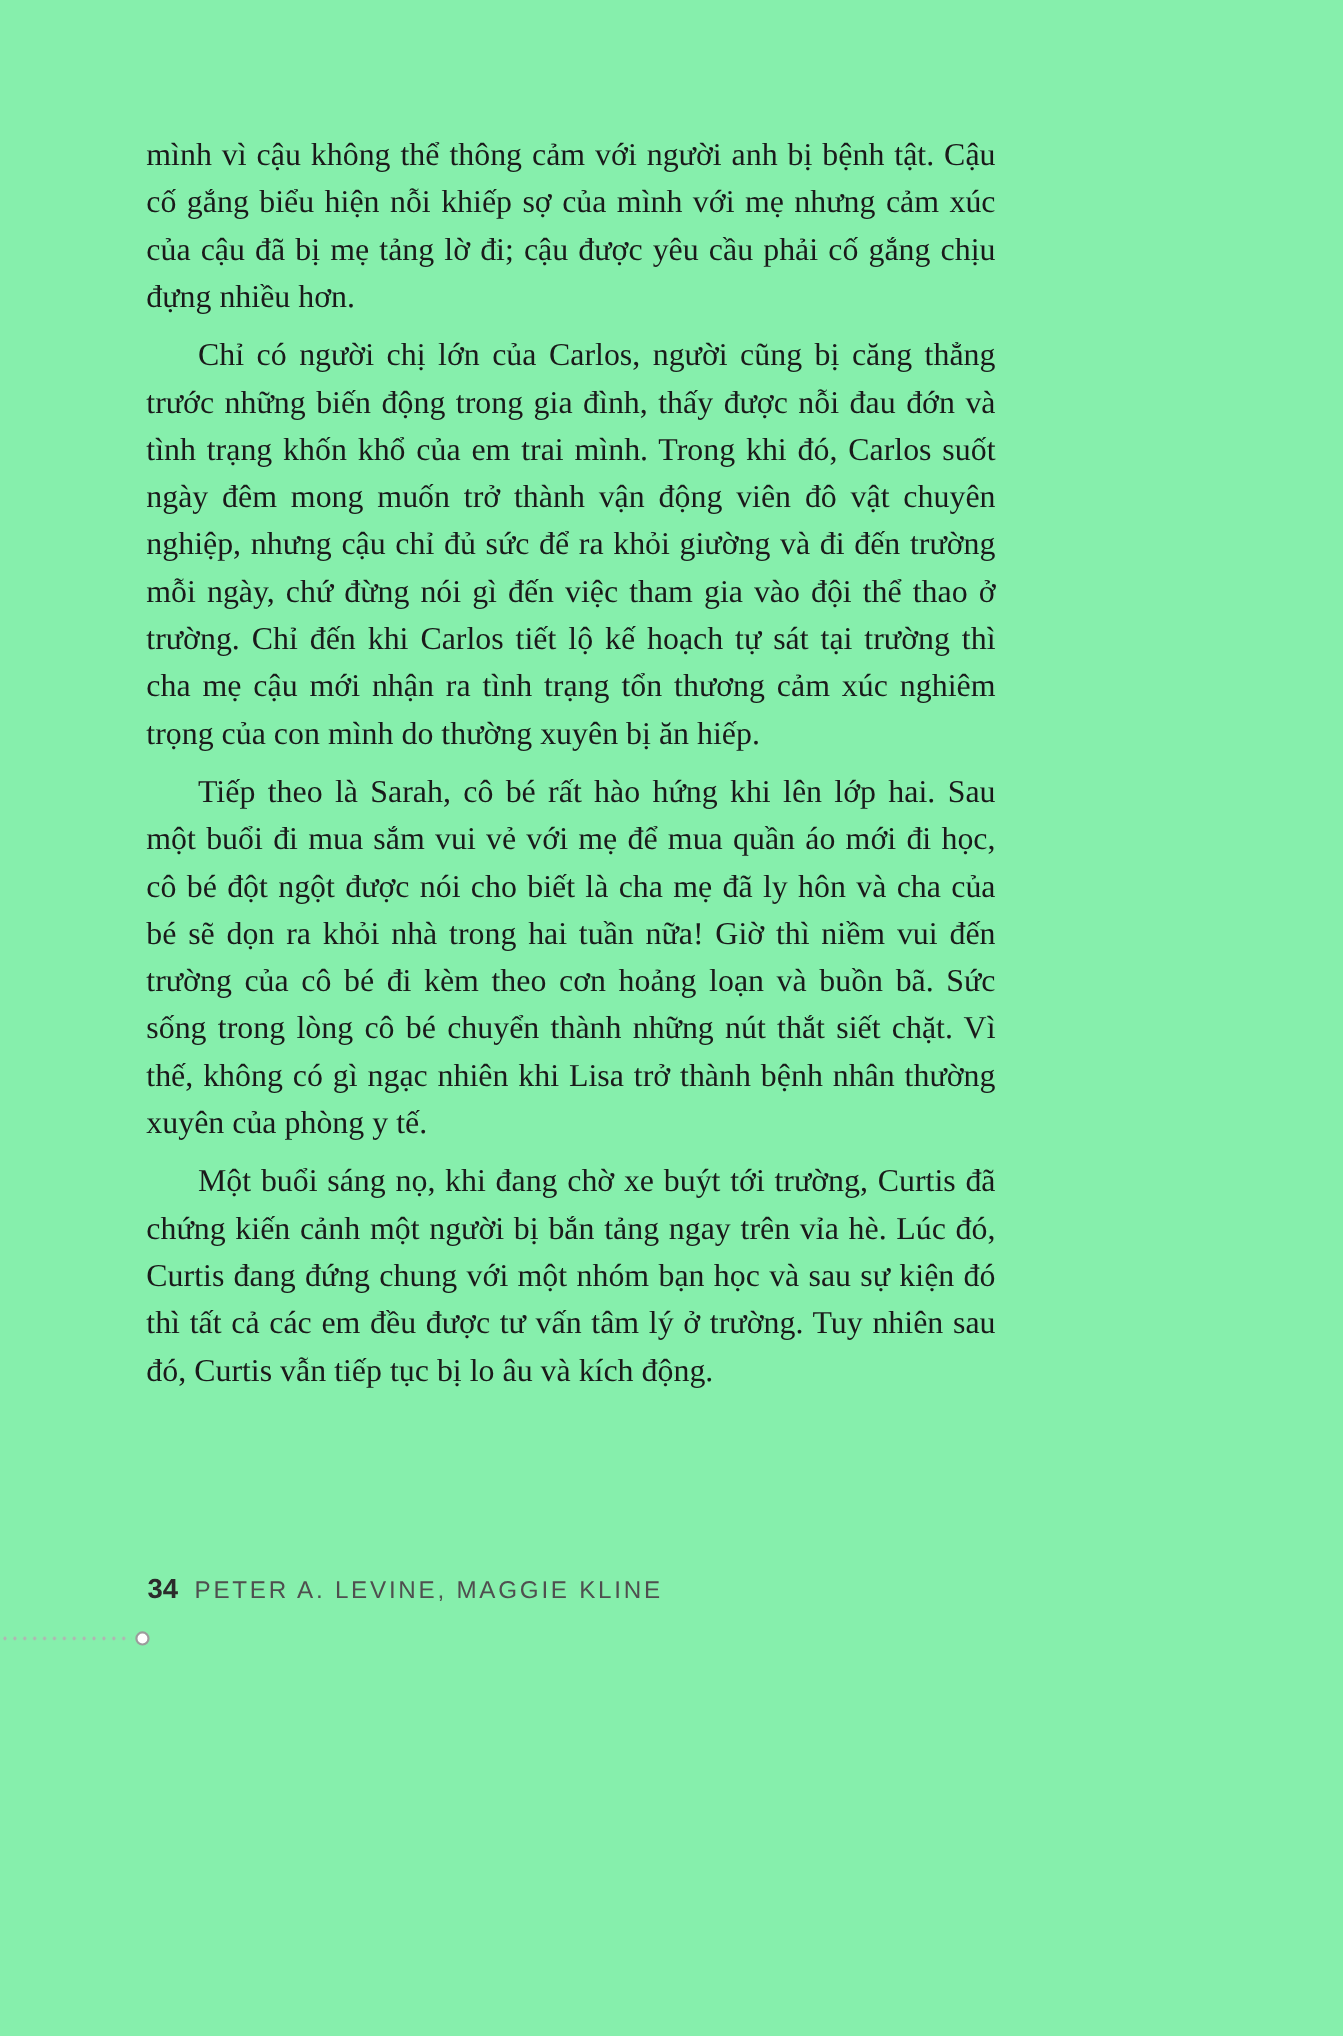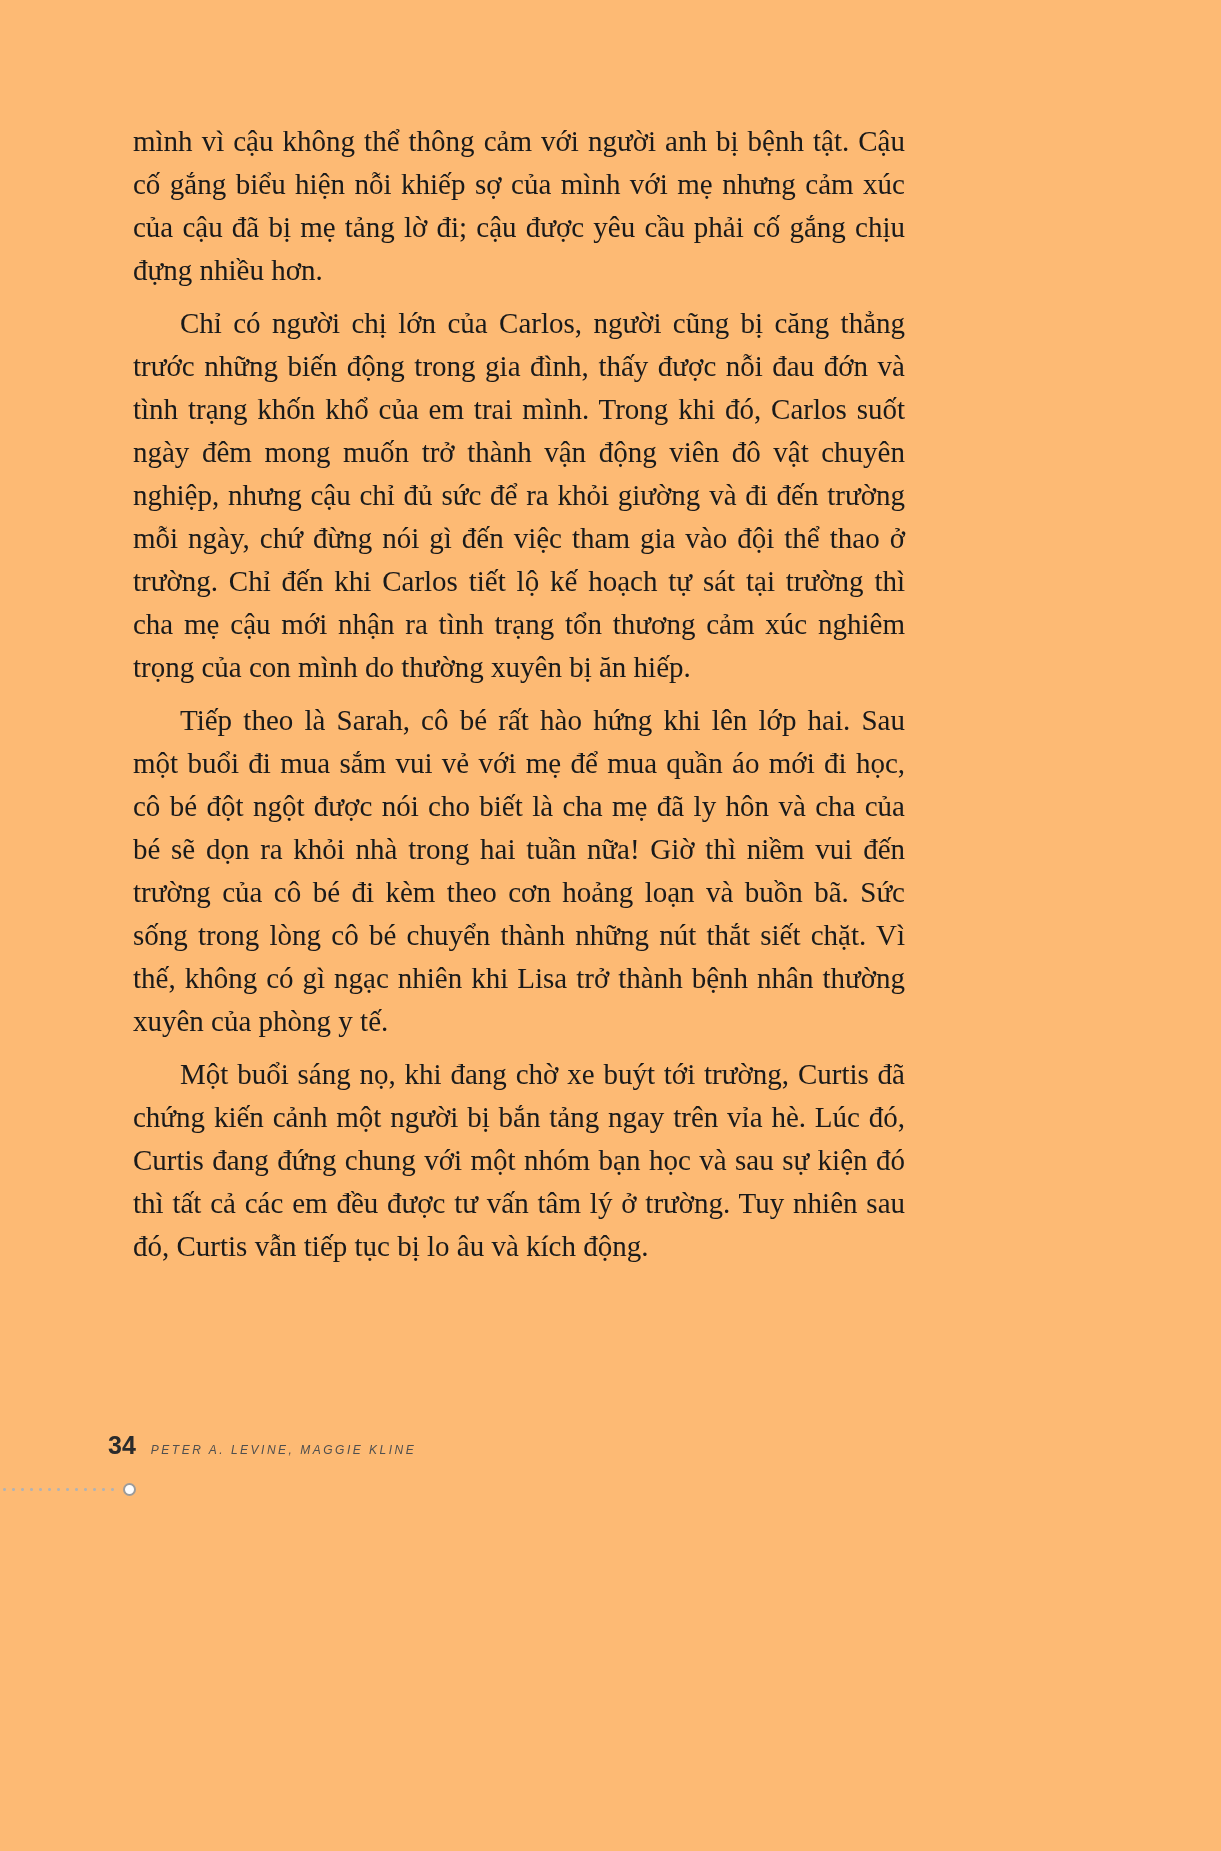--- a/index.html
+++ b/index.html
@@ -4,21 +4,21 @@
 <style>
   html, body {
     margin: 0;
     padding: 0;
     background: #e8e8e8;
   }
   .page {
     position: relative;
     width: 1221px;
     height: 1851px;
-    background: #fdba74;
+    background: #86efac;
     margin: 0 auto;
     overflow: hidden;
   }
   .text-block {
     position: absolute;
     left: 133px;
     top: 120px;
     width: 772px;
     font-family: "Liberation Serif", "DejaVu Serif", serif;
     font-size: 29px;
@@ -40,27 +40,27 @@
     display: flex;
     align-items: baseline;
     gap: 15px;
     font-family: "Liberation Sans", "DejaVu Sans", sans-serif;
     white-space: nowrap;
   }
   .page-num {
     font-weight: 700;
     font-size: 25px;
     color: #2b2b2b;
+    margin-left: 26px;
   }
   .authors {
-    font-size: 12px;
+    font-size: 22px;
     letter-spacing: 2.5px;
     color: #4f4f4f;
     text-transform: uppercase;
-    font-style: italic;
   }
   .dotted-line {
     position: absolute;
     left: 0;
     top: 1487px;
     width: 120px;
     height: 5px;
     background-image: radial-gradient(circle, #b3b3b3 1.3px, transparent 1.6px);
     background-size: 9px 5px;
     background-repeat: repeat-x;

